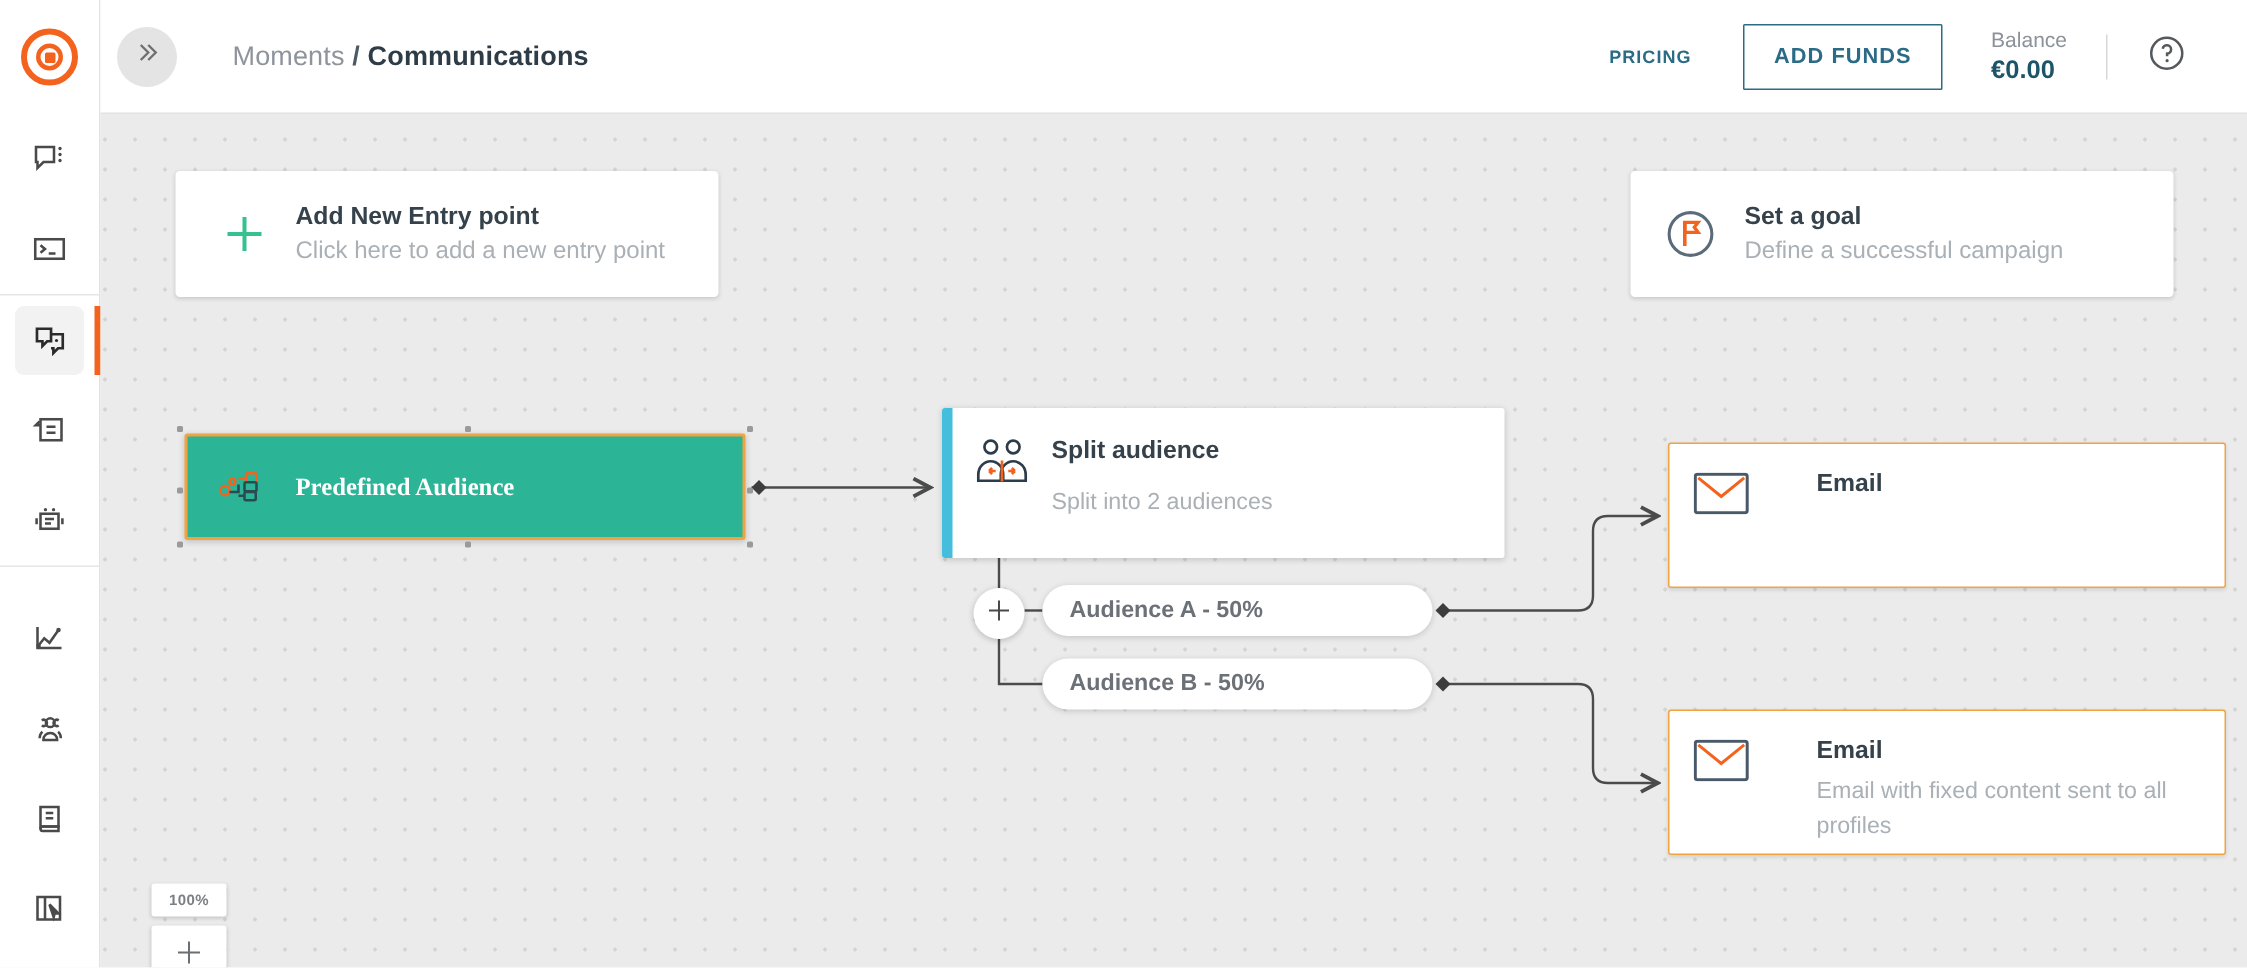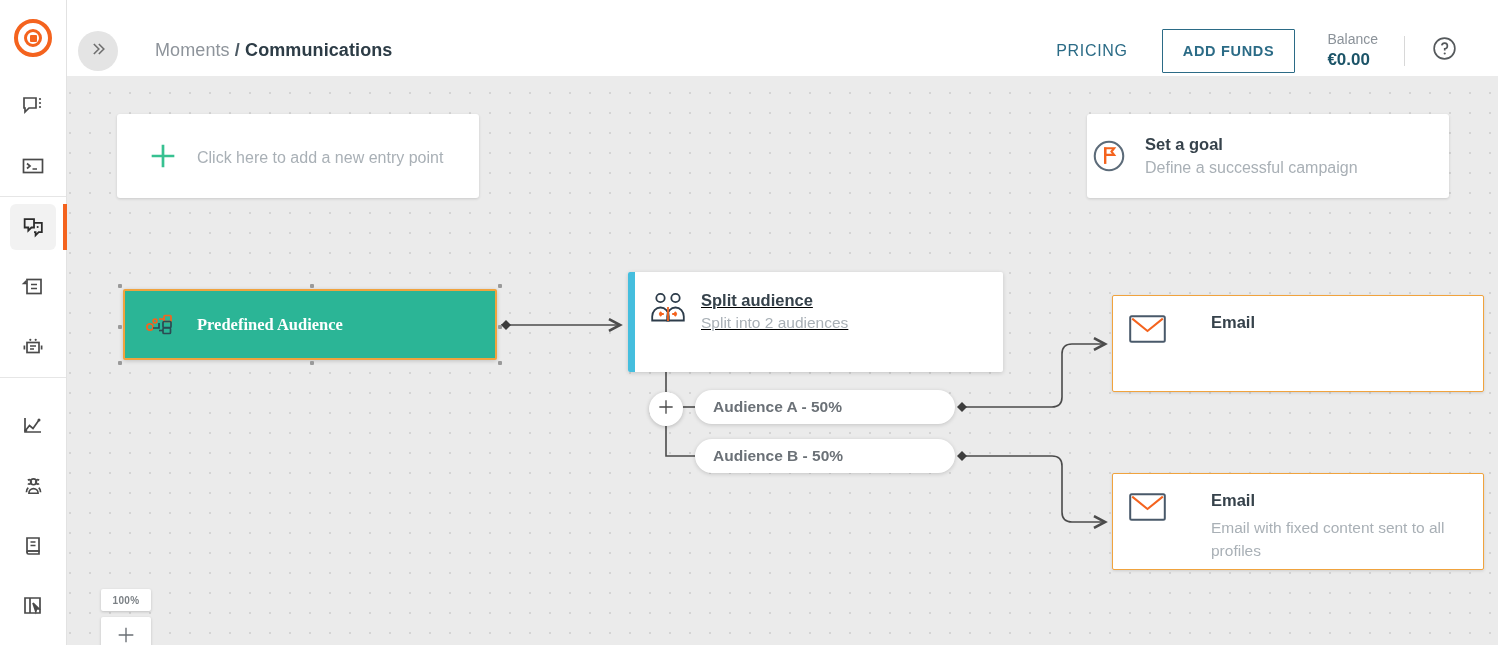--- a/index.html
+++ b/index.html
@@ -39,35 +39,35 @@
   .rail-item.active::after {
     content: ""; position: absolute; right: -11px; top: 0;
     width: 4px; height: 46px; background: #f4631e;
   }
   .rail-item svg { display: block; }
 
   
   #topbar {
     position: absolute; left: 67px; top: 0; right: 0; height: 76px;
     background: #ffffff; border-bottom: 1px solid #e2e2e2;
-    display: flex; align-items: center; margin-top: 13px;
+    display: flex; align-items: center;
   }
   #collapse-btn {
     width: 40px; height: 40px; border-radius: 50%; background: #e4e4e4;
     margin-left: 11px; display: flex; align-items: center; justify-content: center;
     cursor: pointer; color: #6f6f6f;
   }
   #breadcrumb {
     margin-left: 37px; font-size: 18px; color: #8e949b; letter-spacing: .1px;
   }
   #breadcrumb .crumb-current { color: #2d3c46; font-weight: bold; }
   #breadcrumb .crumb-sep { color: #4c5a64; font-weight: bold; }
   #topbar-right { margin-left: auto; display: flex; align-items: center; }
   #pricing-link {
-    font-size: 16px; font-weight: normal; color: #2b6b86; letter-spacing: .7px;
+    font-size: 12px; font-weight: bold; color: #2b6b86; letter-spacing: .7px;
     cursor: pointer; padding: 6px 2px;
   }
   #add-funds-btn {
     margin-left: 32px; border: 1px solid #2b6b86; color: #2b6b86; background: #fff;
     font-size: 14.5px; font-weight: bold; letter-spacing: .7px;
     padding: 13px 20px; cursor: pointer; border-radius: 1px;
   }
   #balance-block { margin-left: 32px; line-height: 1.2; }
   #balance-label { font-size: 14px; color: #8b9299; }
   #balance-value { font-size: 17px; color: #1c5468; font-weight: bold; margin-top: 2px; }
@@ -94,21 +94,21 @@
     display: flex; align-items: center; cursor: pointer;
   }
   .ghost-icon { display: flex; align-items: center; justify-content: center; flex: none; }
   .ghost-text { line-height: 1.25; }
   .ghost-title { font-size: 16.5px; font-weight: bold; color: #36424b; }
   .ghost-sub { font-size: 16px; color: #a9b0b6; margin-top: 4px; }
 
   #entry-card { left: 50px; top: 38px; width: 362px; height: 84px; padding-left: 24px; }
   #entry-card .ghost-icon { width: 44px; }
   #entry-card .ghost-text { margin-left: 12px; }
-  #goal-card  { left: 1020px; top: 38px; width: 362px; height: 84px; }
+  #goal-card  { left: 1020px; top: 38px; width: 362px; height: 84px; padding-left: 18px; }
   #goal-card .ghost-icon { width: 44px; }
   #goal-card .ghost-text { margin-left: 14px; }
   #goal-card .ghost-title { font-size: 16.5px; }
 
   
   #audience-node {
     left: 56px; top: 213px; width: 374px; height: 71px;
     background: #2bb596; border: 2px solid #f0a33e; border-radius: 2px;
     display: flex; align-items: center; cursor: pointer;
     box-shadow: 0 1px 4px rgba(0,0,0,.18);
@@ -119,27 +119,27 @@
   .sel-handles { position: absolute; inset: -7px; pointer-events: none; }
   .sel-handles i {
     position: absolute; width: 4px; height: 4px; background: #9a9a9a; border-radius: 1px;
   }
 
   
   #split-node {
     left: 561px; top: 196px; width: 375px; height: 100px;
     background: #ffffff; border-radius: 2px; overflow: hidden;
     box-shadow: 0 1px 4px rgba(0,0,0,.16);
-    display: flex; cursor: pointer; text-decoration: underline;
+    display: flex; cursor: pointer;
   }
   #split-accent { width: 7px; background: #45bede; flex: none; }
   #split-body { display: flex; align-items: flex-start; padding-top: 19px; }
   #split-node .sn-icon { width: 66px; display:flex; justify-content:center; flex:none; }
   #split-node .sn-title { font-size: 16.5px; font-weight: bold; color: #36424b; }
-  #split-node .sn-sub { font-size: 15.5px; color: #a9b0b6; margin-top: 4px; }
+  #split-node .sn-sub { font-size: 15.5px; color: #a9b0b6; margin-top: 16px; }
 
   
   #split-plus {
     left: 582px; top: 316px; width: 34px; height: 34px; border-radius: 50%;
     background: #ffffff; box-shadow: 0 1px 4px rgba(0,0,0,.22);
     display: flex; align-items: center; justify-content: center;
     color: #4a4a4a; cursor: pointer; z-index: 4;
   }
 
   
@@ -354,20 +354,21 @@
       <path d="M890 380 l5 -5 l5 5 l-5 5 z" fill="#3d3d3d"></path>
     </svg>
 
     <div class="node ghost-card" id="entry-card">
       <div class="ghost-icon">
         <svg width="34" height="34" viewBox="0 0 24 24" fill="none" stroke="#37c191" stroke-width="1.9">
           <path d="M12 4v16M4 12h16"></path>
         </svg>
       </div>
       <div class="ghost-text">
+        <div class="ghost-title">Add New Entry point</div>
         <div class="ghost-sub">Click here to add a new entry point</div>
       </div>
     </div>
 
     <div class="node ghost-card" id="goal-card">
       <div class="ghost-icon">
         <svg width="38" height="38" viewBox="0 0 24 24" fill="none">
           <circle cx="12" cy="12" r="9" stroke="#5c6b79" stroke-width="1.3" fill="none"></circle>
           <path d="M9.6 6.6v10.4" stroke="#f4631e" stroke-width="1.5"></path>
           <path d="M9.6 7.1h5.6l-1.6 2.1 1.6 2.1H9.6z" fill="none" stroke="#f4631e" stroke-width="1.4"></path>

